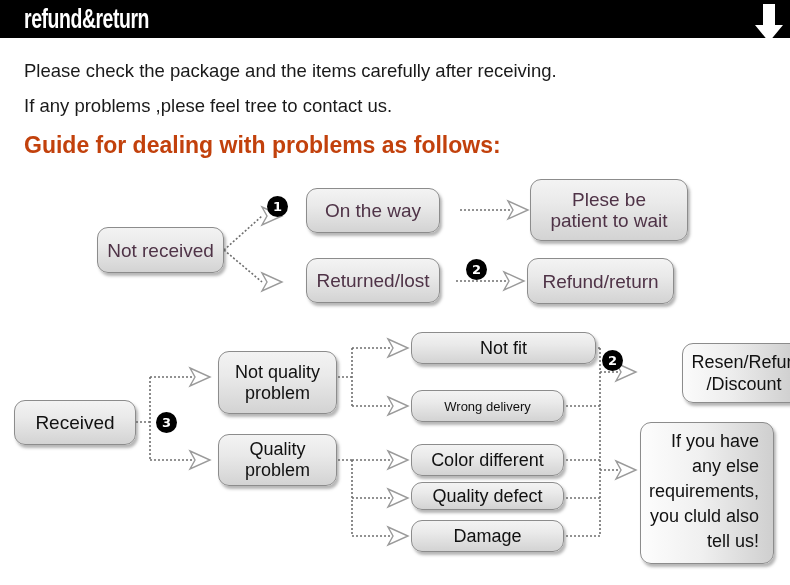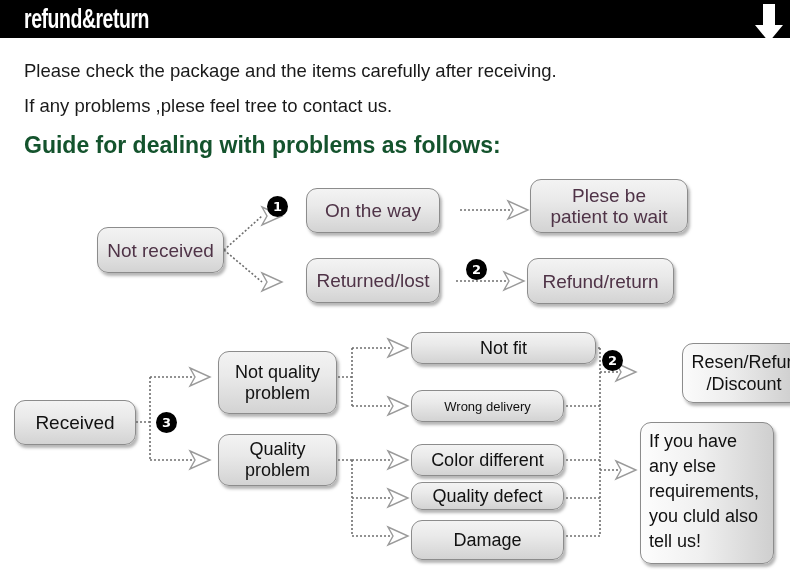--- a/index.html
+++ b/index.html
@@ -32,42 +32,42 @@
   }
   
   .line1,.line2{
     position:absolute;left:24px;
     font-size:18.5px;color:#1a1a1a;white-space:nowrap;
   }
   .line1{top:60px;}
   .line2{top:95px;}
   .guide{
     position:absolute;left:24px;top:132px;
-    font-size:23px;font-weight:bold;color:#14532d;white-space:nowrap;
+    font-size:23px;font-weight:bold;color:#c2410c;white-space:nowrap;
   }
   
   .node{
     position:absolute;
     box-sizing:border-box;
     border:1px solid #8c8c8c;
     border-radius:11px;
     background:linear-gradient(to bottom,#f3f3f3 0%,#eaeaea 38%,#d3d3d3 100%);
     box-shadow:2px 3px 3px rgba(90,90,90,0.45);
     display:flex;align-items:center;justify-content:center;
     text-align:center;
     color:#4f3347;
     font-size:19px;
     line-height:21px;
     white-space:pre-line;
   }
   .node.dark{ color:#111111; }
   .node.note{
     justify-content:flex-start;
     align-items:flex-start;
-    text-align:left;
+    text-align:right;
     background:linear-gradient(to right,#fdfdfd 0%,#f0f0f0 45%,#cfcfcf 100%);
     padding:6px 8px;
     line-height:25px;
     font-size:18px;
   }
   .node.resen{
     background:linear-gradient(to right,#fbfbfb 0%,#ededed 40%,#c9c9c9 100%);
     font-size:18px;line-height:22px;
   }
   
@@ -166,21 +166,21 @@
 <div class="node" style="left:97px;top:227px;width:127px;height:46px;text-align:center;">Not received</div>
 
 <div class="badge" style="left:267px;top:196px;">1</div>
 
 <div class="node" style="left:306px;top:188px;width:134px;height:45px;">On the way</div>
 
 <div class="node" style="left:306px;top:258px;width:134px;height:45px;">Returned/lost</div>
 
 <div class="badge" style="left:466px;top:259px;">2</div>
 
-<div class="node" style="left:530px;top:179px;width:158px;height:54px;">Plese be
+<div class="node" style="left:530px;top:179px;width:158px;height:62px;">Plese be
 patient to wait</div>
 
 <div class="node" style="left:527px;top:258px;width:147px;height:46px;">Refund/return</div>
 
 <div class="node dark" style="left:14px;top:400px;width:122px;height:45px;">Received</div>
 
 <div class="badge" style="left:156px;top:412px;">3</div>
 
 <div class="node dark" style="left:218px;top:351px;width:119px;height:63px;font-size:18px;">Not quality
 problem</div>
@@ -189,21 +189,21 @@
 problem</div>
 
 <div class="node dark" style="left:411px;top:332px;width:185px;height:32px;font-size:18px;">Not fit</div>
 
 <div class="node dark" style="left:411px;top:390px;width:153px;height:32px;font-size:13px;">Wrong delivery</div>
 
 <div class="node dark" style="left:411px;top:444px;width:153px;height:32px;font-size:18px;">Color different</div>
 
 <div class="node dark" style="left:411px;top:482px;width:153px;height:28px;font-size:18px;">Quality defect</div>
 
-<div class="node dark" style="left:411px;top:520px;width:153px;height:40px;font-size:18px;">Damage</div>
+<div class="node dark" style="left:411px;top:520px;width:153px;height:32px;font-size:18px;">Damage</div>
 
 <div class="badge" style="left:602px;top:350px;">2</div>
 
 <div class="node dark resen" style="left:646px;top:343px;width:124px;height:60px;margin-left:36px;">Resen/Refun
 /Discount</div>
 
 <div class="node dark note" style="left:640px;top:422px;width:134px;height:142px;">If you have
 any else
 requirements,
 you cluld also

